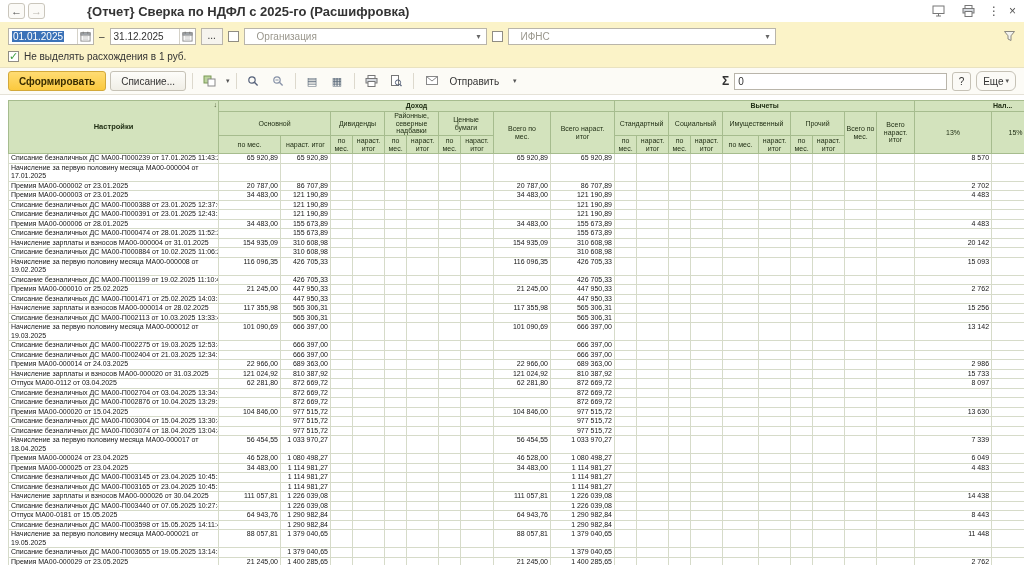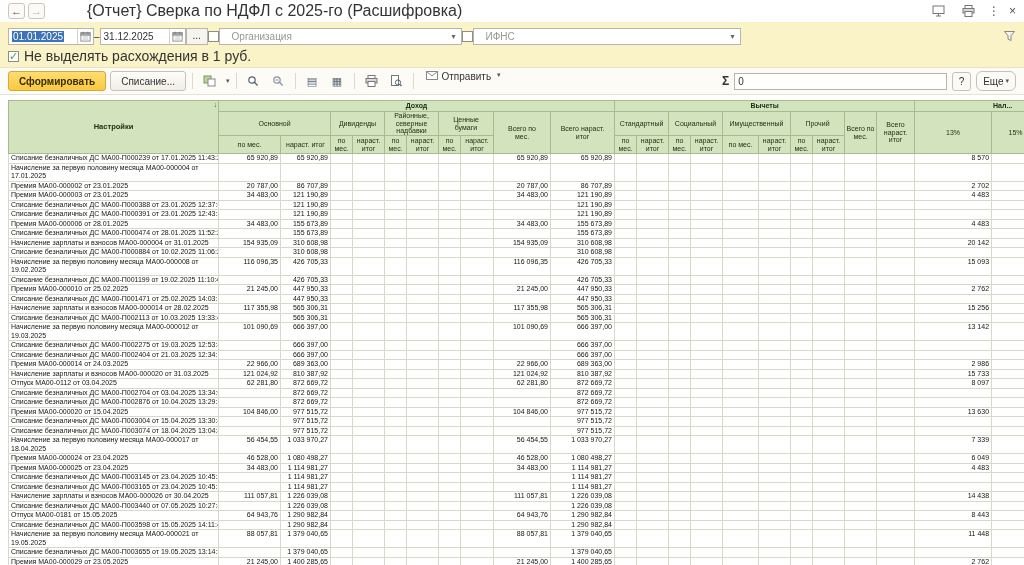--- a/index.html
+++ b/index.html
@@ -5,61 +5,61 @@
   *{box-sizing:border-box;margin:0;padding:0}
   html,body{width:1024px;height:565px;overflow:hidden;background:#fff;
     font-family:"Liberation Sans","DejaVu Sans",sans-serif;}
 
   
   .titlebar{height:22px;display:flex;align-items:center;padding:0 8px;background:#fff;}
   .navbtns{display:flex;gap:3px}
   .navbtn{width:17px;height:16px;border:1px solid #cac6bc;border-radius:3px;background:#fbfaf7;
     color:#4a4a4a;font-size:11px;line-height:14px;text-align:center}
   .navbtn.disabled{color:#b9b6ae}
-  .page-title{margin-left:42px;font-size:16px;font-weight:400;color:#333;white-space:nowrap}
+  .page-title{margin-left:42px;font-size:13px;font-weight:700;color:#333;white-space:nowrap}
   .tb-icons{margin-left:auto;display:flex;align-items:center;gap:9px}
   .glyph{font-size:12px;color:#555;line-height:12px}
 
   
   .filter-panel{background:#fbf3c8;padding:3px 8px;border-bottom:1px solid #e9e2c0}
   .frow{display:flex;align-items:center}
-  .frow1{height:22px;}
+  .frow1{height:22px;gap:5px}
   .frow2{height:16px;gap:5px;margin-top:1px}
   .field{background:#fff;border:1px solid #b9b5aa;height:17px;display:flex;align-items:center;
     font-size:10px;color:#333}
   .date-field{width:86px;justify-content:space-between;padding-left:3px}
   .sel{background:#3b72b8;color:#fff;padding:0 1px}
   .cal-btn{width:16px;height:15px;display:flex;align-items:center;justify-content:center;
     border-left:1px solid #d5d2c8}
   .dash{font-size:10px;color:#333}
   .dots-btn{width:22px;height:17px;border:1px solid #b9b5aa;background:#f6f4ee;font-size:10px;
     text-align:center;line-height:13px;color:#333}
   .cb{width:11px;height:11px;border:1px solid #908d83;background:#fff;display:inline-flex;
     align-items:center;justify-content:center;flex:0 0 auto}
   .cb .mark{color:#3f9e3f;font-size:11px;line-height:9px;font-weight:700}
   .combo{display:flex;align-items:center;justify-content:space-between;padding-left:12px}
   .combo .ph{color:#9a978d}
   .combo-arrow{width:14px;height:15px;display:flex;align-items:center;justify-content:center;
     color:#666;font-size:8px}
   .org{width:243px}
   .ifns{width:268px}
   .funnel-right{margin-left:auto;display:flex;align-items:center}
-  .cb-label{font-size:14px;color:#333}
+  .cb-label{font-size:10px;color:#333}
 
   
   .toolbar{display:flex;align-items:center;gap:4px;background:#fcfbf6;border-bottom:1px solid #e5e2d8;
     padding:3px 8px;height:27px}
   .btn{height:20px;border:1px solid #c6c2b6;border-radius:3px;background:linear-gradient(#fdfdfa,#f0eee6);
     font-size:10px;color:#333;padding:0 10px;display:flex;align-items:center;white-space:nowrap}
   .btn-generate{background:linear-gradient(#ffdc73,#fbc93e);border-color:#d3a939;font-weight:700;color:#3a2d00}
   .tbtn{width:21px;height:19px;display:flex;align-items:center;justify-content:center;border-radius:2px}
   .tbtn .g{color:#5b6a7a;font-size:11px;line-height:11px}
   .sep{width:1px;height:16px;background:#ddd9cd;margin:0 2px;flex:0 0 auto}
   .caret{font-size:7px;color:#555;margin-left:2px}
-  .send-btn{display:flex;gap:4px;height:20px;padding:0 6px;font-size:10px;color:#333}
+  .send-btn{display:flex;align-items:center;gap:12px;height:20px;padding:0 6px;font-size:10px;color:#333}
   .right-group{margin-left:auto;display:flex;align-items:center;gap:5px}
   .sum-symbol{font-size:12px;color:#333;font-weight:700}
   .sum-field{width:213px;padding-left:3px;font-size:10px;height:17px;border:1px solid #b9b5aa}
   .help-btn{width:19px;height:19px;border:1px solid #c6c2b6;border-radius:3px;background:#fbfaf6;
     font-size:10px;display:flex;align-items:center;justify-content:center;color:#333}
   .more-btn{height:20px;border:1px solid #c6c2b6;border-radius:6px;background:#fbfaf6;font-size:10px;
     display:flex;align-items:center;padding:0 6px;color:#333;white-space:nowrap}
 
   
   .report{margin:5px 0 0 8px;width:1016px;height:470px;overflow:hidden}

